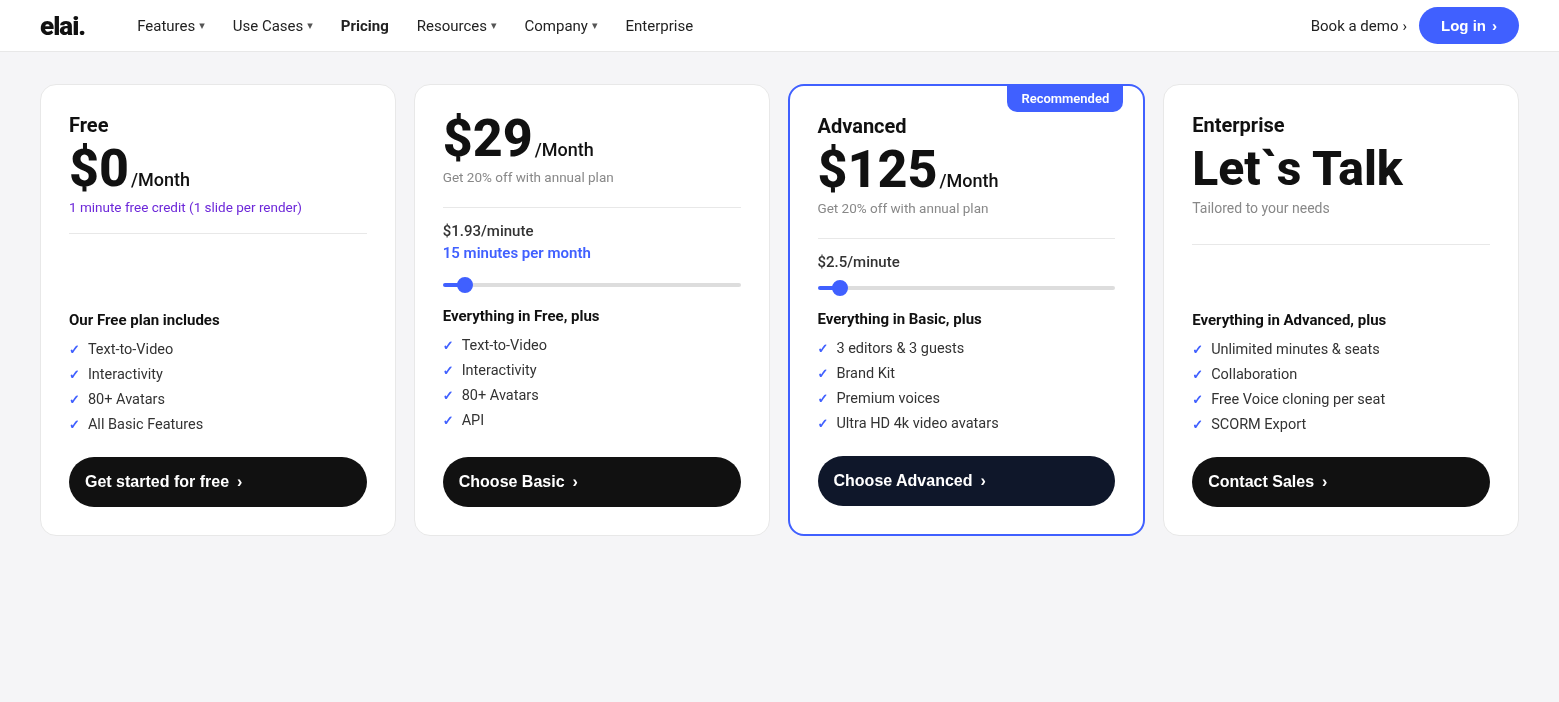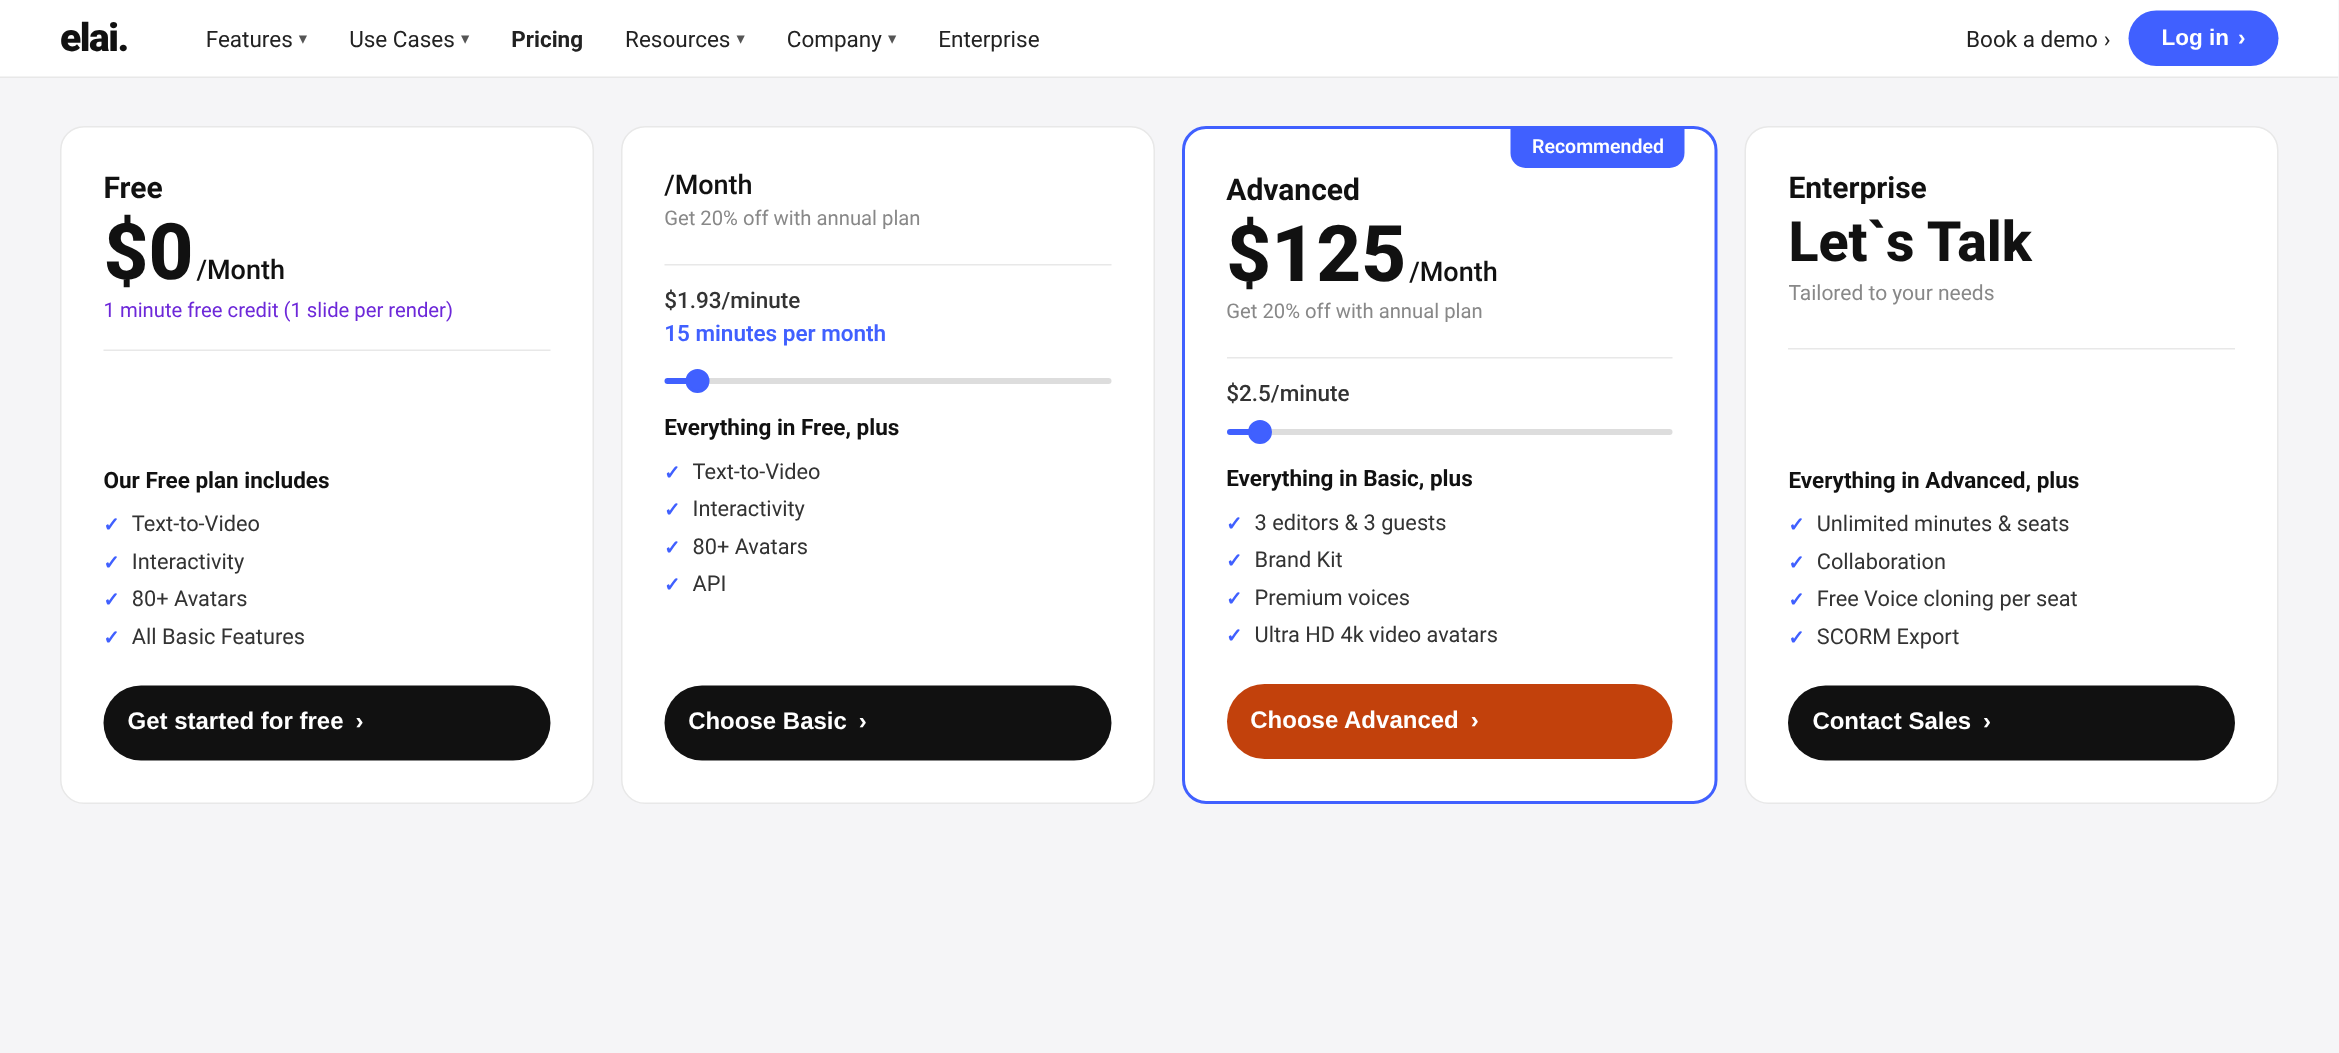--- a/index.html
+++ b/index.html
@@ -243,26 +243,26 @@
       gap: 8px;
       margin-top: auto;
     }
 
     .cta-btn.dark {
       background: #111;
       color: #fff;
     }
 
     .cta-btn.blue {
-      background: #c2410c;
+      background: #0f172a;
       color: #fff;
     }
 
     .enterprise-price {
-      font-size: 37px;
+      font-size: 48px;
       font-weight: 800;
       color: #111;
       line-height: 1.1;
       margin-bottom: 4px;
     }
 
     .enterprise-subtext {
       font-size: 14px;
       color: #888;
       margin-bottom: 14px;
@@ -340,20 +340,21 @@
         </li>
       </ul>
       <button class="cta-btn dark">
         <span>Get started for free</span>
         <span>›</span>
       </button>
     </div>
 
     <div class="card">
       <div class="plan-price">
+        <span class="price-amount">$29</span>
         <span class="price-period">/Month</span>
       </div>
       <div class="plan-discount">Get 20% off with annual plan</div>
       <div class="divider"></div>
       <div class="rate-label">$1.93/minute</div>
       <div class="minutes-label">15 minutes per month</div>
       <div class="slider-container">
         <input type="range" class="slider" min="0" max="100" value="5" style="">
       </div>
       <div class="features-title">Everything in Free, plus</div>

